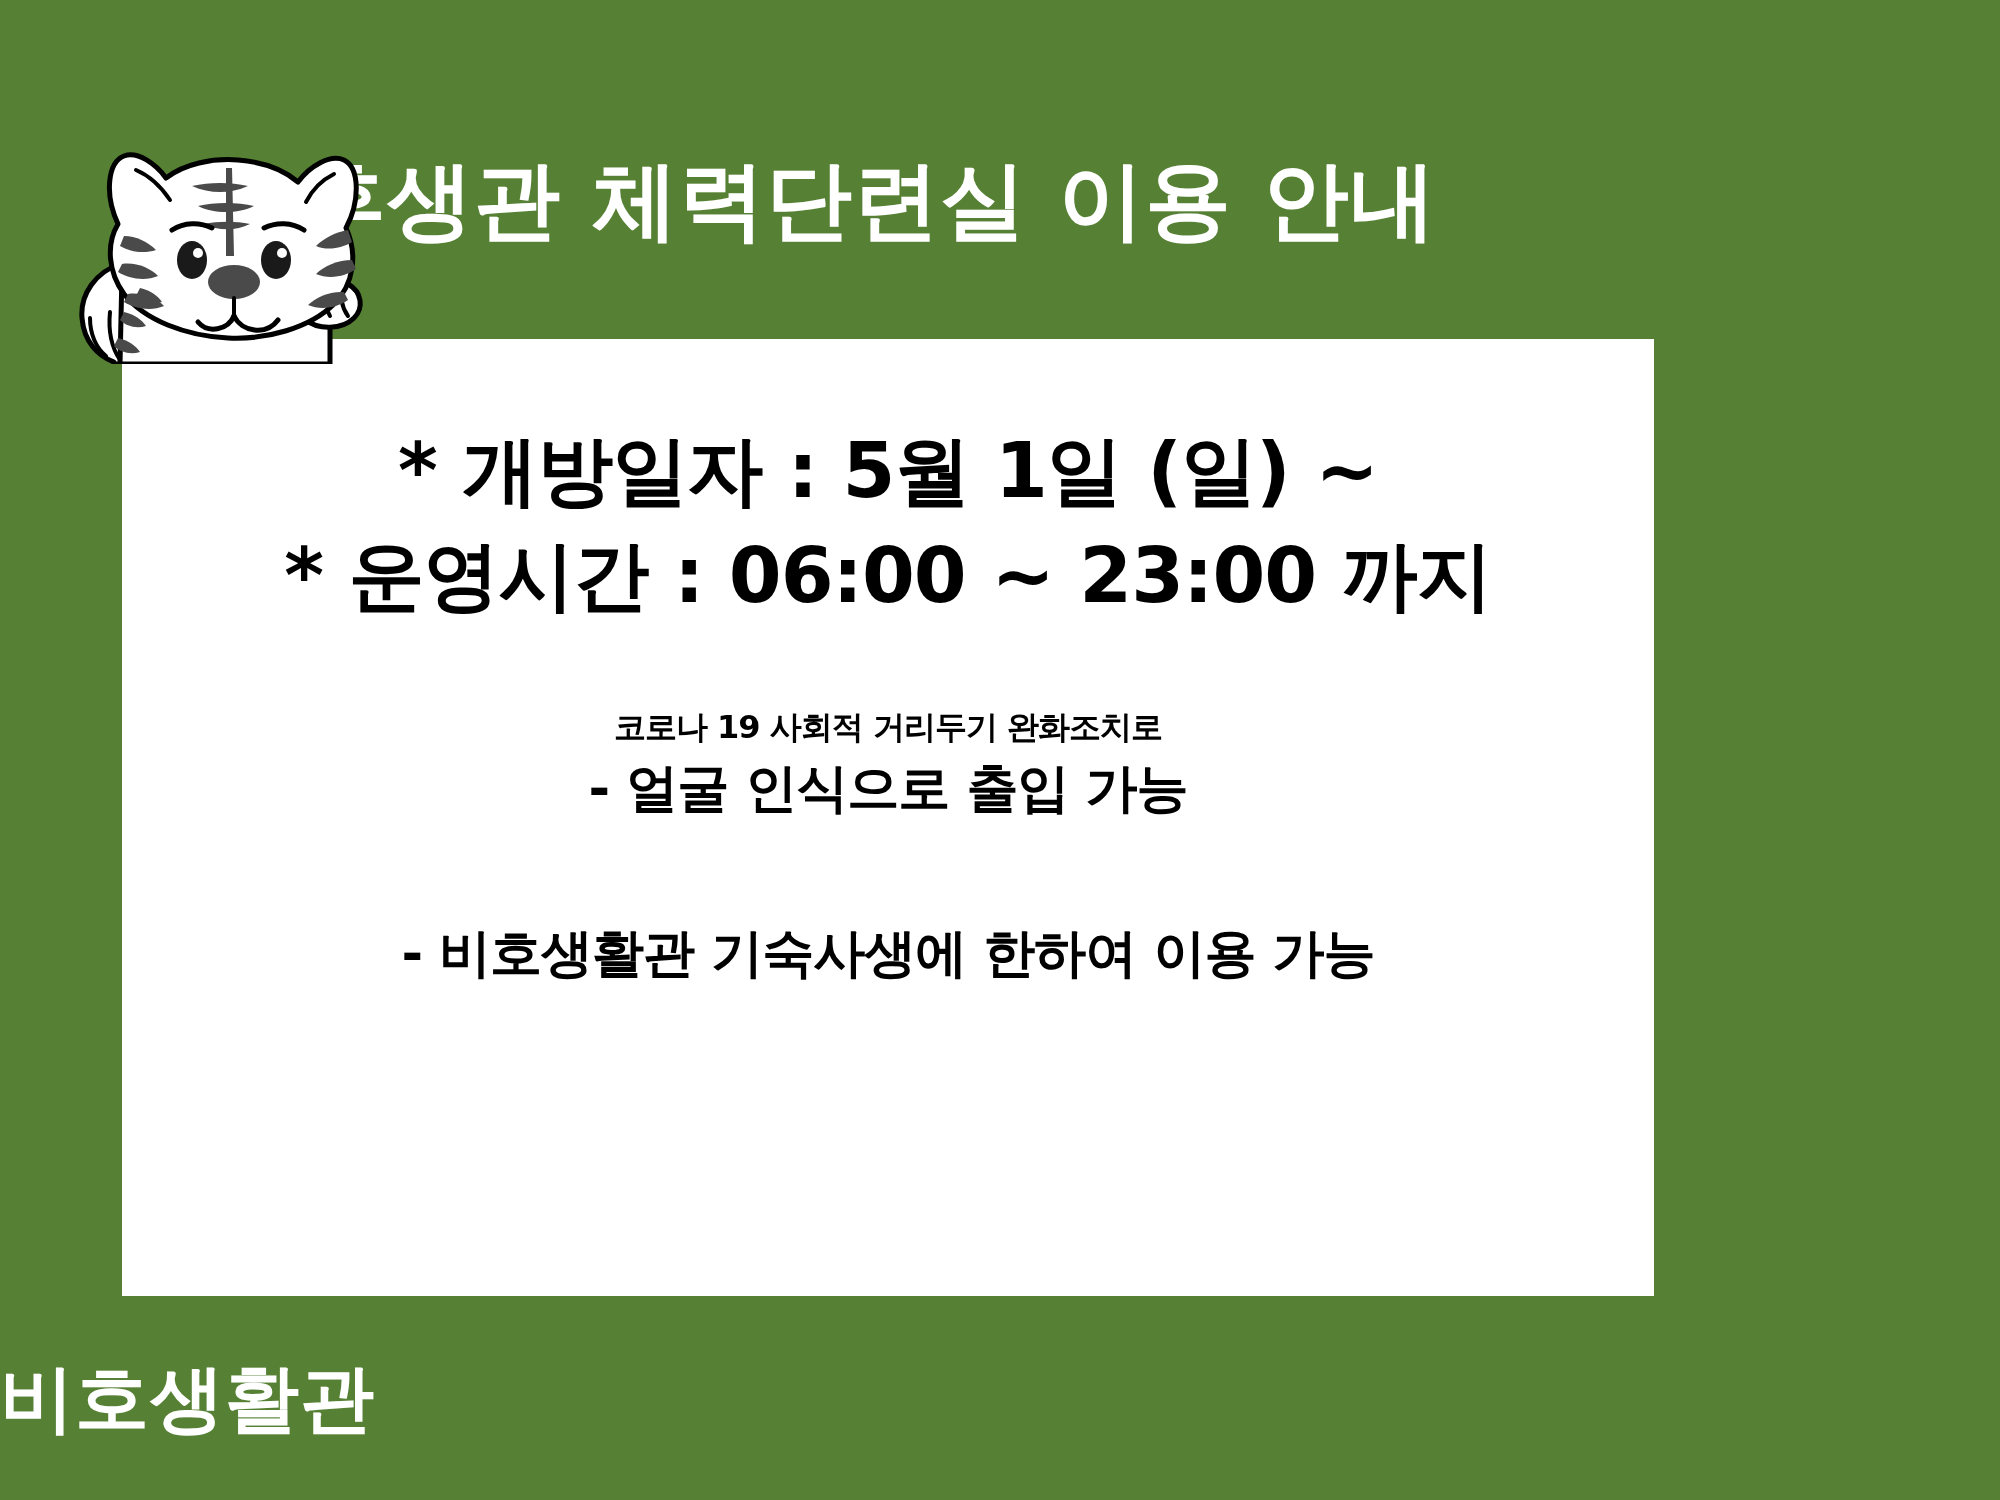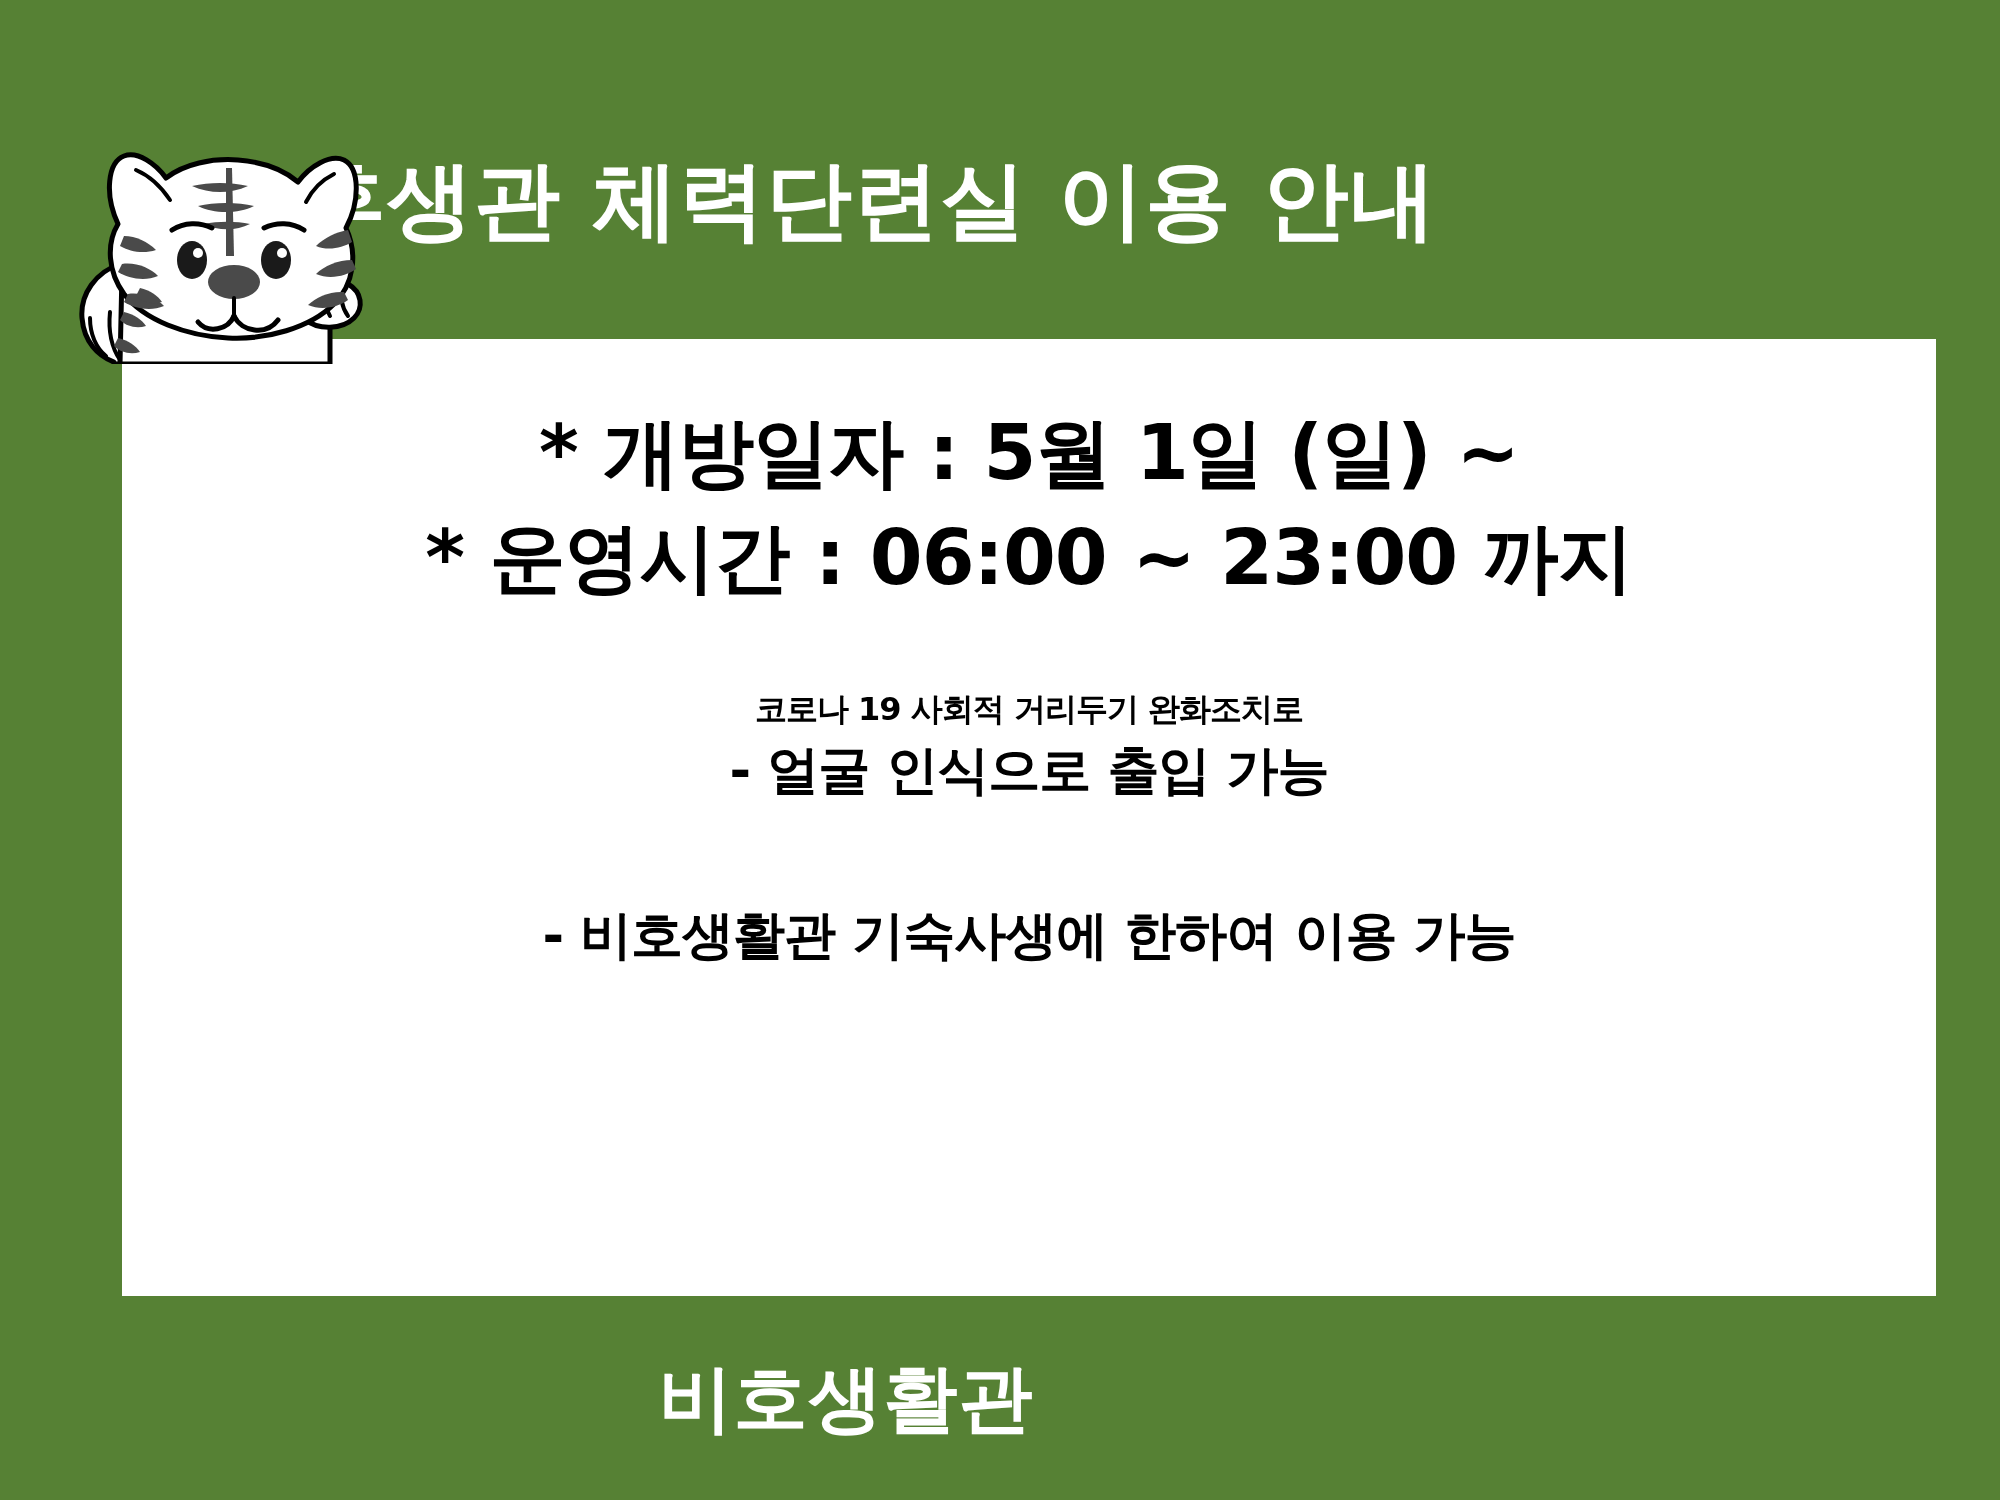--- a/index.html
+++ b/index.html
@@ -50,29 +50,29 @@
     height: 252px;
     z-index: 5;
   }
   #mascot svg { display: block; width: 100%; height: 100%; }
 
   
   #card {
     position: absolute;
     left: 122px;
     top: 339px;
-    width: 1814px;
+    width: 1532px;
     height: 957px;
     background: #ffffff;
     z-index: 2;
     display: flex;
     flex-direction: column;
     align-items: center;
     box-sizing: border-box;
-    padding-top: 48px;
+    padding-top: 66px;
   }
 
   .headline {
     color: #000000;
     font-weight: 700;
     font-size: 76px;
     line-height: 1.22;
     text-align: center;
     white-space: nowrap;
     letter-spacing: -1px;
@@ -103,21 +103,21 @@
   }
   #bullet-1 { margin-top: 100px; }
   #bullet-2 { margin-top: 8px; }
 
   
   #footer {
     position: absolute;
     left: 0;
     top: 1350px;
     width: 1692px;
-    text-align: center;
+    text-align: left;
     color: #ffffff;
     font-size: 74px;
     font-weight: 700;
     letter-spacing: 1px;
     white-space: nowrap;
   }
 </style>
 </head>
 <body>
 

